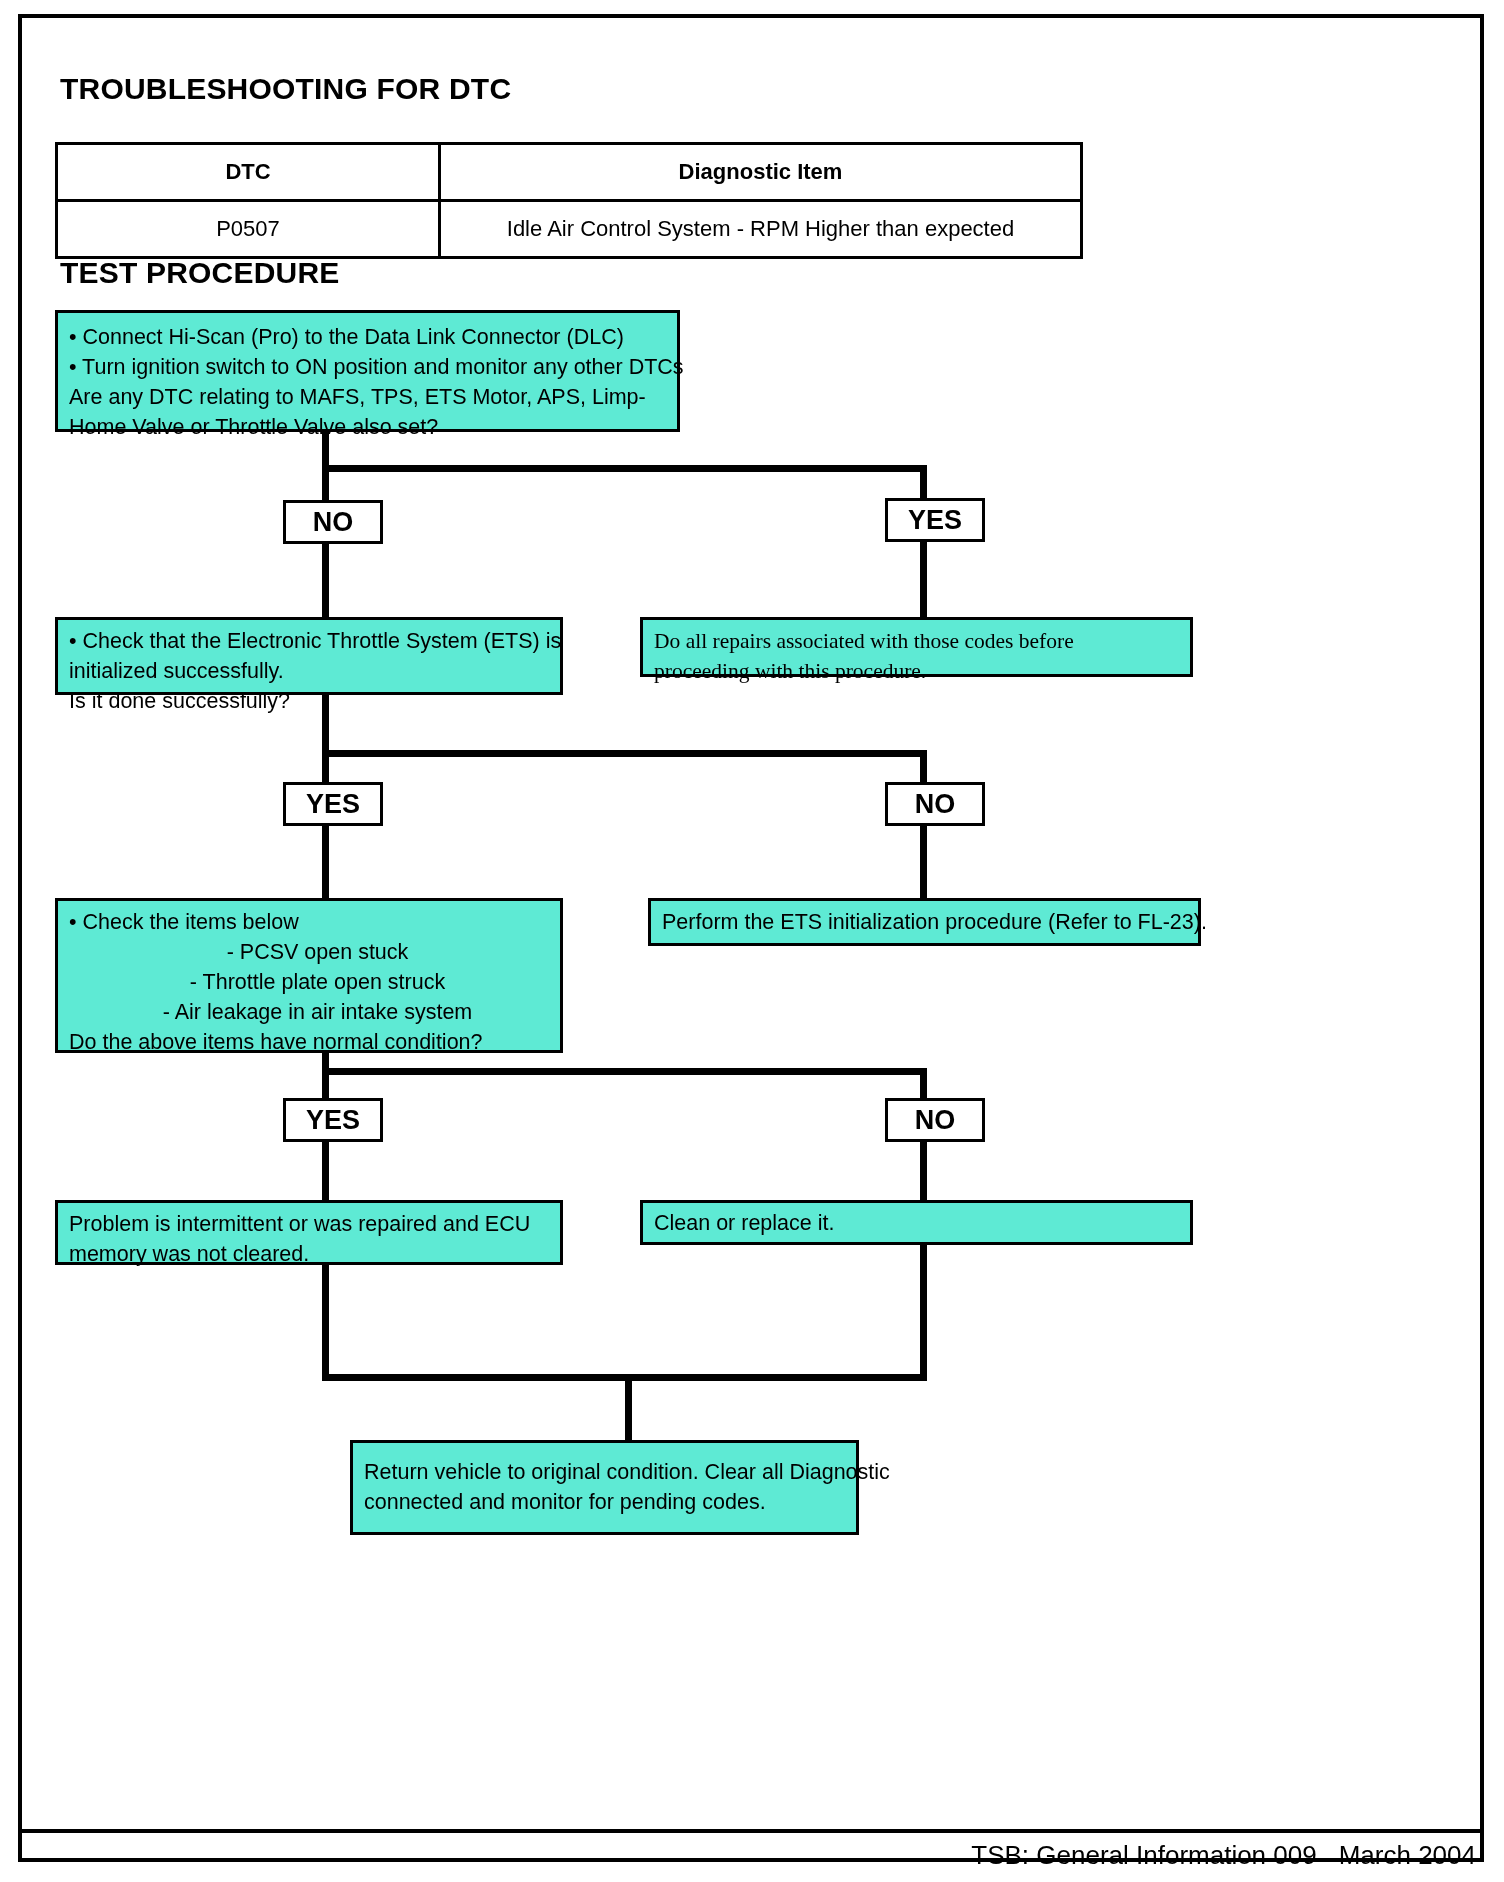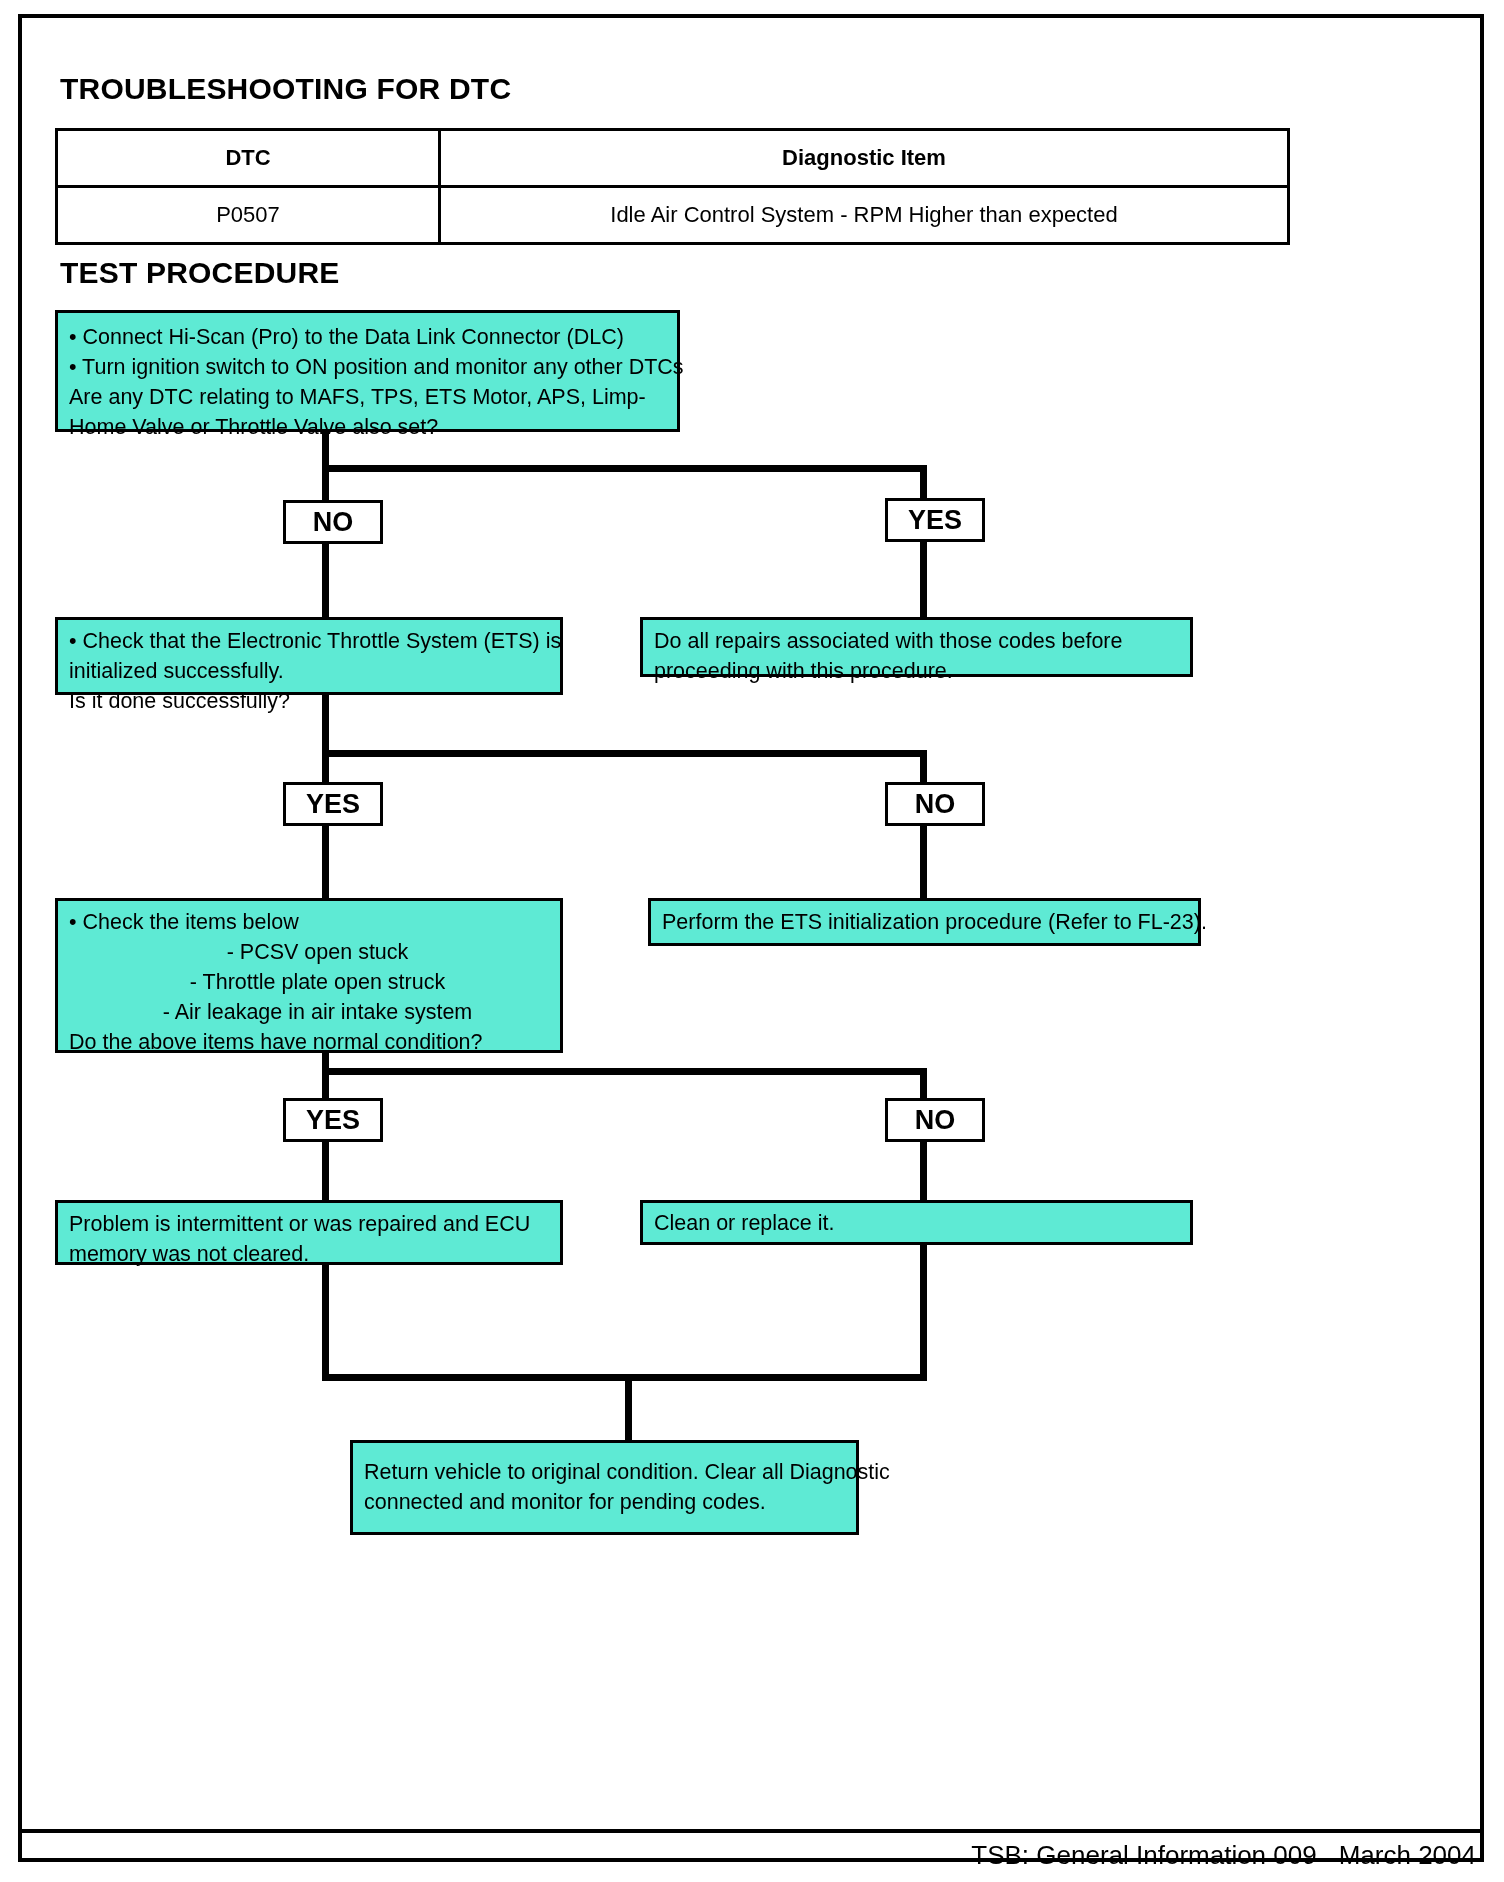--- a/index.html
+++ b/index.html
@@ -29,22 +29,22 @@
   .section-heading{
     font-size:30px;
     font-weight:bold;
     letter-spacing:0.2px;
     white-space:nowrap;
   }
 
   
   #dtc-table{
     position:absolute;
-    left:55px; top:128px;
-    width:1235px;
+    left:55px; top:142px;
+    width:1028px;
     border-collapse:collapse;
     table-layout:fixed;
   }
   #dtc-table th,#dtc-table td{
     border:3px solid #000;
     text-align:center;
     vertical-align:middle;
     font-size:22px;
     height:54px;
     padding:0 6px;
@@ -143,21 +143,21 @@
   <div class="hline" style="left:322px; top:465px; width:605px;"></div>
   <div class="vline" style="left:322px; top:465px; height:40px;"></div>
   <div class="vline" style="left:920px; top:465px; height:40px;"></div>
 
   <div class="ynbox" style="left:275px; top:500px;">NO</div>
   <div class="ynbox" style="left:877px; top:498px;">YES</div>
 
   <div class="vline" style="left:322px; top:544px; height:78px;"></div>
   <div class="vline" style="left:920px; top:542px; height:78px;"></div>
 
-  <div class="flowbox" style="left:640px; top:617px; width:553px; height:60px; padding-top:6px;">
+  <div class="flowbox" style="left:640px; top:617px; width:553px; height:60px; padding-top:6px;font-family:Liberation Serif, serif;">
     <div class="ln">Do all repairs associated with those codes before</div>
     <div class="ln">proceeding with this procedure.</div>
   </div>
 
   <div class="flowbox" style="left:55px; top:617px; width:508px; height:78px; padding-top:6px;">
     <div class="ln">• Check that the Electronic Throttle System (ETS) is</div>
     <div class="ln">initialized successfully.</div>
     <div class="ln">Is it done successfully?</div>
   </div>
 

